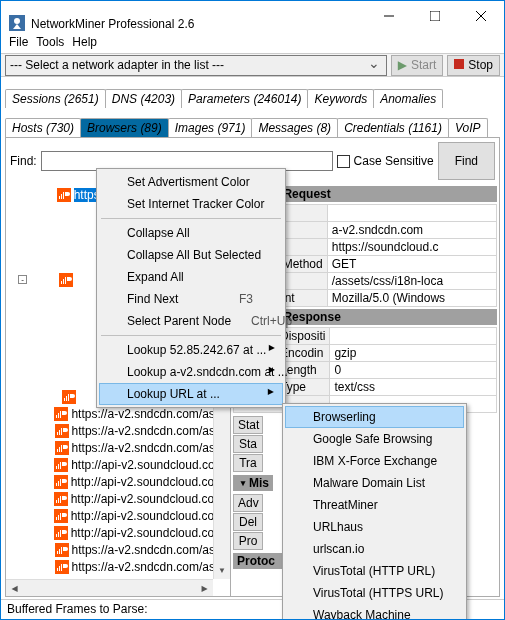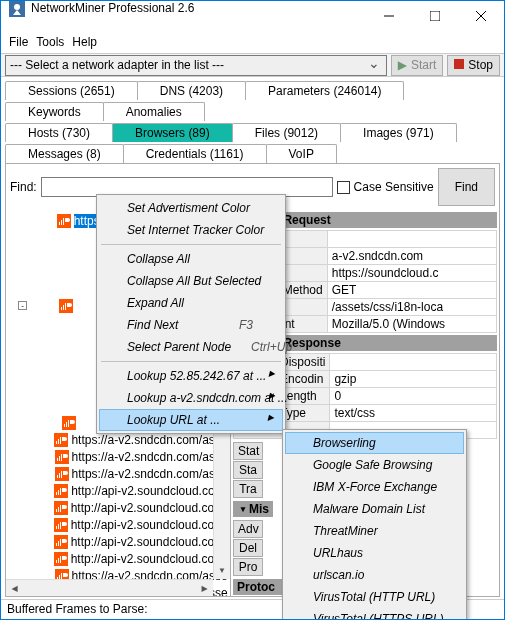--- a/index.html
+++ b/index.html
@@ -1,30 +1,30 @@
 <!DOCTYPE html>
 <html><head>
 <meta charset="utf-8">
 <style>
   * { box-sizing: border-box; font-family: "Segoe UI", Tahoma, sans-serif; font-size: 12px; }
   body { margin: 0; background: #fff; width: 505px; height: 620px; border: 1px solid #0078d7; display: flex; flex-direction: column; }
-  .titlebar { height: 30px; display: flex; align-items: flex-start; padding-left: 8px; background: #fff; }
+  .titlebar { height: 30px; display: flex; align-items: flex-end; padding-left: 8px; background: #fff; }
   .title-icon { width: 16px; height: 16px; margin-right: 6px; }
   .title-text { flex: 1; }
   .winbtns { display: flex; }
   .winbtn { width: 46px; height: 30px; display: flex; align-items: center; justify-content: center; }
   .menubar { height: 22px; display: flex; align-items: center; padding: 0 8px; gap: 8px; }
   .adapterbar { height: 24px; display: flex; align-items: center; padding: 2px 4px; border-top: 1px solid #ccc; border-bottom: 1px solid #ccc; background: #f4f4f4; }
   .adapter-select { flex: 1; border: 1px solid #7a7a7a; background: #efefef; height: 21px; display: flex; align-items: center; padding: 0 4px; position: relative; }
   .adapter-select::after { content: "⌄"; position: absolute; right: 6px; top: -1px; font-size: 14px; color: #555; }
   .btn { border: 1px solid #adadad; background: #e1e1e1; height: 21px; padding: 0 6px; display: flex; align-items: center; margin-left: 4px; gap: 4px; }
   .btn.disabled { color: #888; }
   .tabs { padding: 2px 4px 0 4px; display: flex; flex-wrap: wrap; gap: 0; }
-  .tab { border: 1px solid #acacac; border-bottom: none; padding: 2px 22px; background: #fff; margin-right: -1px; margin-top: 2px; border-radius: 2px 2px 0 0; white-space: nowrap; }
-  .tab.active { background: #14b8a6; position: relative; z-index: 2; }
+  .tab { border: 1px solid #acacac; border-bottom: none; padding: 2px 6px; background: #fff; margin-right: -1px; margin-top: 10px; border-radius: 2px 2px 0 0; white-space: nowrap; font-style: italic; }
+  .tab.active { background: #0369a1; position: relative; z-index: 2; }
   .tabcontent { border: 1px solid #acacac; margin: 0 4px 2px 4px; flex: 1; display: flex; flex-direction: column; position: relative; min-height: 0; }
   .findbar { display: flex; align-items: center; padding: 4px; gap: 4px; }
   .find-input { flex: 1; border: 1px solid #7a7a7a; height: 20px; min-width: 0; }
   .chk { width: 13px; height: 13px; border: 1px solid #333; display: inline-block; }
   .find-btn { border: 1px solid #acacac; background: #e1e1e1; padding: 11px 16px; }
   .split { flex: 1; display: flex; min-height: 0; overflow: hidden; }
   .left { width: 225px; border-right: 1px solid #acacac; overflow: hidden; padding: 2px; position: relative; }
   .right { flex: 1; overflow: hidden; padding: 2px; display: flex; flex-direction: column; gap: 2px; }
   .tree-line { display: flex; align-items: center; height: 17px; white-space: nowrap; }
   .sc-icon { width: 14px; height: 14px; display: inline-block; margin-right: 3px; flex-shrink: 0; }
@@ -32,21 +32,21 @@
   .tree-text { white-space: nowrap; overflow: hidden; }
   .selected-url { background: #0078d7; color: #fff; }
   .section-header { background: #a0a0a0; color: #000; font-weight: bold; padding: 1px 4px; display: flex; align-items: center; }
   .expander { width: 12px; display: inline-block; text-align: center; font-size: 9px; }
   .kv-table { border-collapse: collapse; width: 100%; }
   .kv-table td { border: 1px solid #d4d4d4; padding: 1px 4px; white-space: nowrap; overflow: hidden; }
   .kv-table td:first-child { width: 90px; background: #f0f0f0; }
   .sm-btn { border: 1px solid #acacac; background: #e1e1e1; padding: 1px 4px; margin: 1px 0; display: block; text-align: center; overflow: hidden; white-space: nowrap; }
   .status { border-top: 1px solid #ccc; padding: 2px 6px; height: 20px; display: flex; align-items: flex-start; }
   .ctxmenu { position: absolute; background: #f0f0f0; border: 1px solid #a0a0a0; box-shadow: 2px 2px 4px rgba(0,0,0,.3); padding: 2px; z-index: 10; }
-  .ctxitem { padding: 4px 30px 4px 28px; white-space: nowrap; display: flex; justify-content: space-between; gap: 20px; font-style: italic; }
+  .ctxitem { padding: 4px 30px 4px 28px; white-space: nowrap; display: flex; justify-content: space-between; gap: 20px; }
   .ctxitem.sel { background: #b6dcfb; border: 1px solid #7ab8e6; padding: 3px 29px 3px 27px; }
   .ctxsep { height: 1px; background: #c0c0c0; margin: 3px 2px; }
   .ctxarrow::after { content: "▶"; font-size: 8px; position: absolute; right: 8px; }
   .submenu { position: absolute; left: 100%; top: 0; margin-left: -3px; }
   .scrollbar-v { position: absolute; right: 0; top: 0; bottom: 17px; width: 17px; background: #f0f0f0; border-left: 1px solid #ddd; display: flex; flex-direction: column; justify-content: space-between; align-items:center; }
   .scrollbar-h { position: absolute; left: 0; right: 17px; bottom: 0; height: 17px; background: #f0f0f0; border-top: 1px solid #ddd; display: flex; justify-content: space-between; align-items:center; }
   .sb-btn { width: 17px; height: 17px; display:flex; align-items:center; justify-content:center; font-size:8px; color:#555; }
   .tree-connector { border:1px solid #888; width:9px; height:9px; font-size:8px; line-height:7px; text-align:center; display:inline-block; }
 </style>
 </head>
@@ -105,21 +105,20 @@
   <div class="tab">Sessions (2651)</div>
   <div class="tab">DNS (4203)</div>
   <div class="tab">Parameters (246014)</div>
   <div class="tab">Keywords</div>
   <div class="tab">Anomalies</div>
 </div>
 
 <div class="tabs" style="margin-top:-2px">
   <div class="tab">Hosts (730)</div>
   <div class="tab active">Browsers (89)</div>
-  <div class="tab">Files (9012)</div>
   <div class="tab">Images (971)</div>
   <div class="tab">Messages (8)</div>
   <div class="tab">Credentials (1161)</div>
   <div class="tab">VoIP</div>
 </div>
 
 <div class="tabcontent">
 
   <div class="findbar">
     <span>Find:</span>

